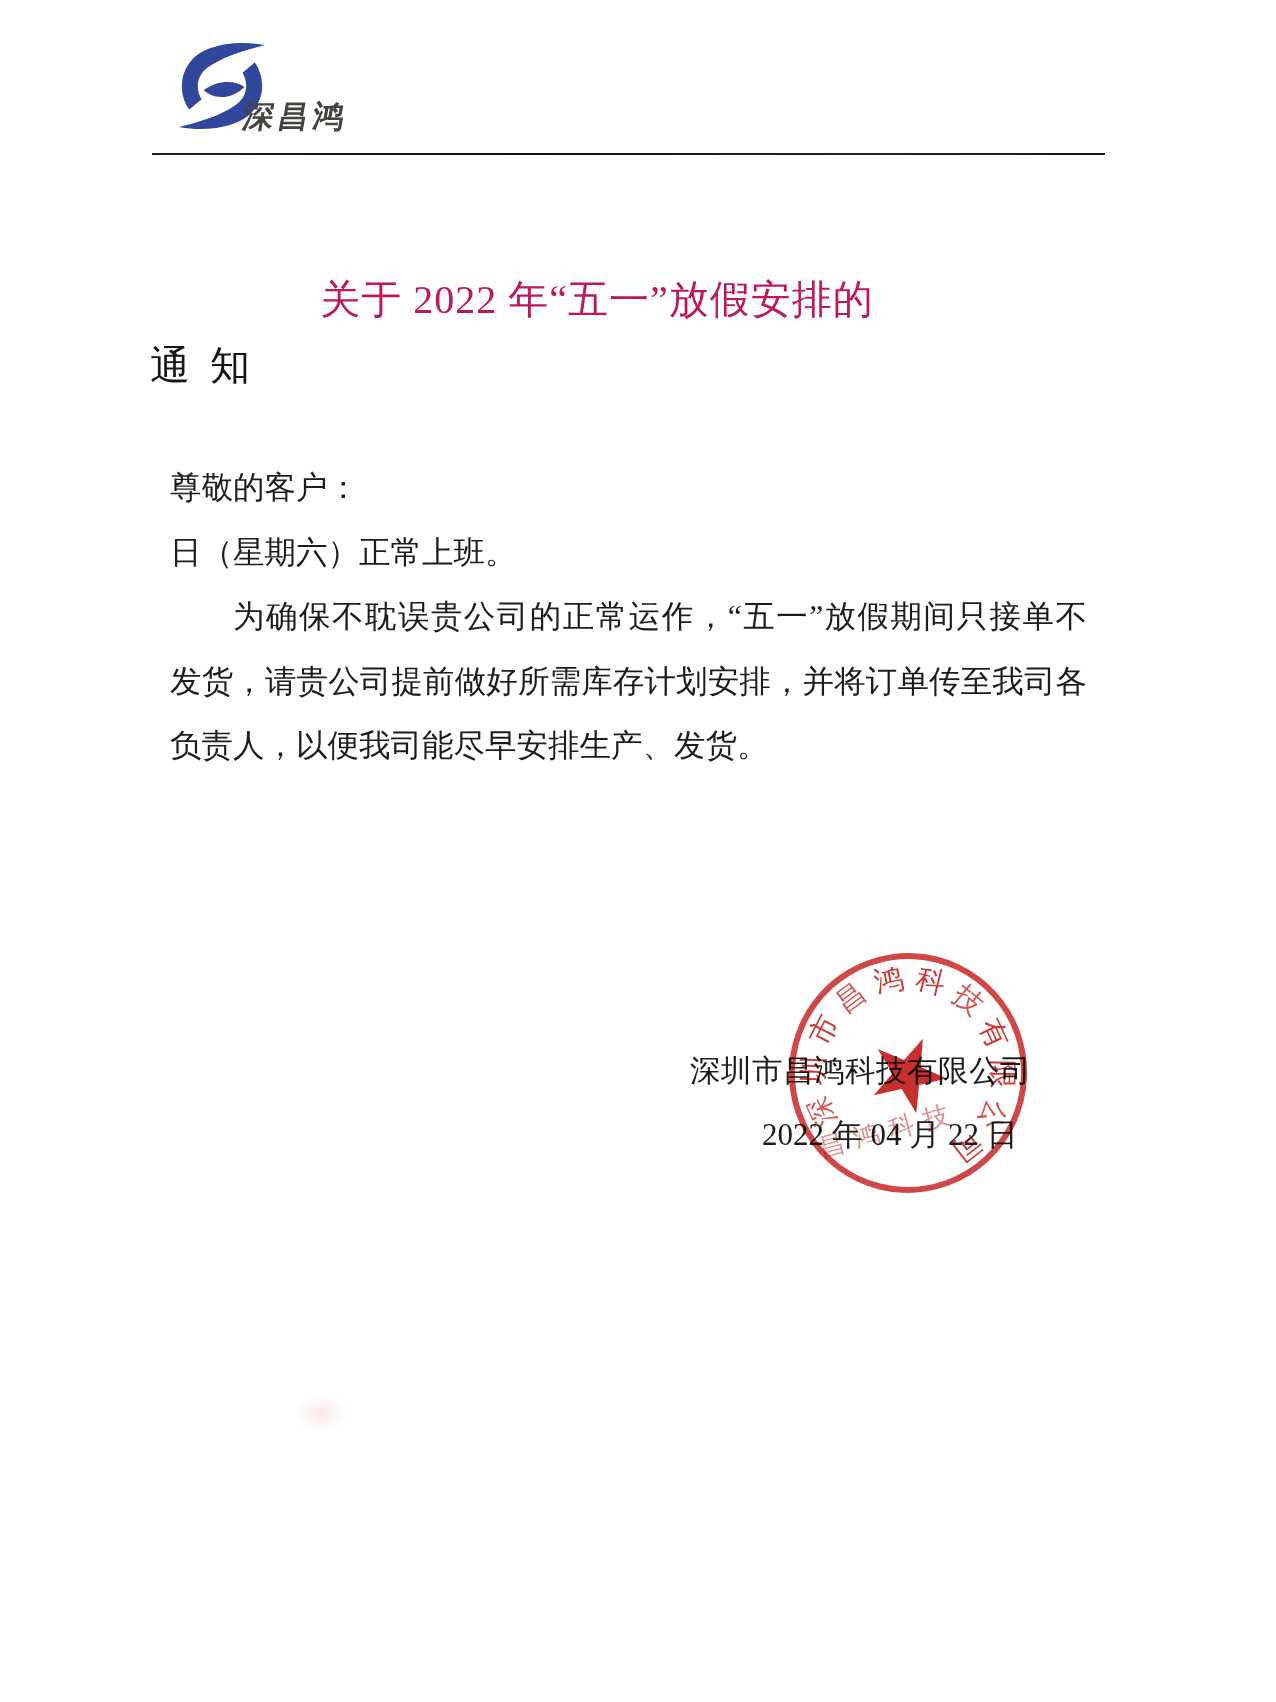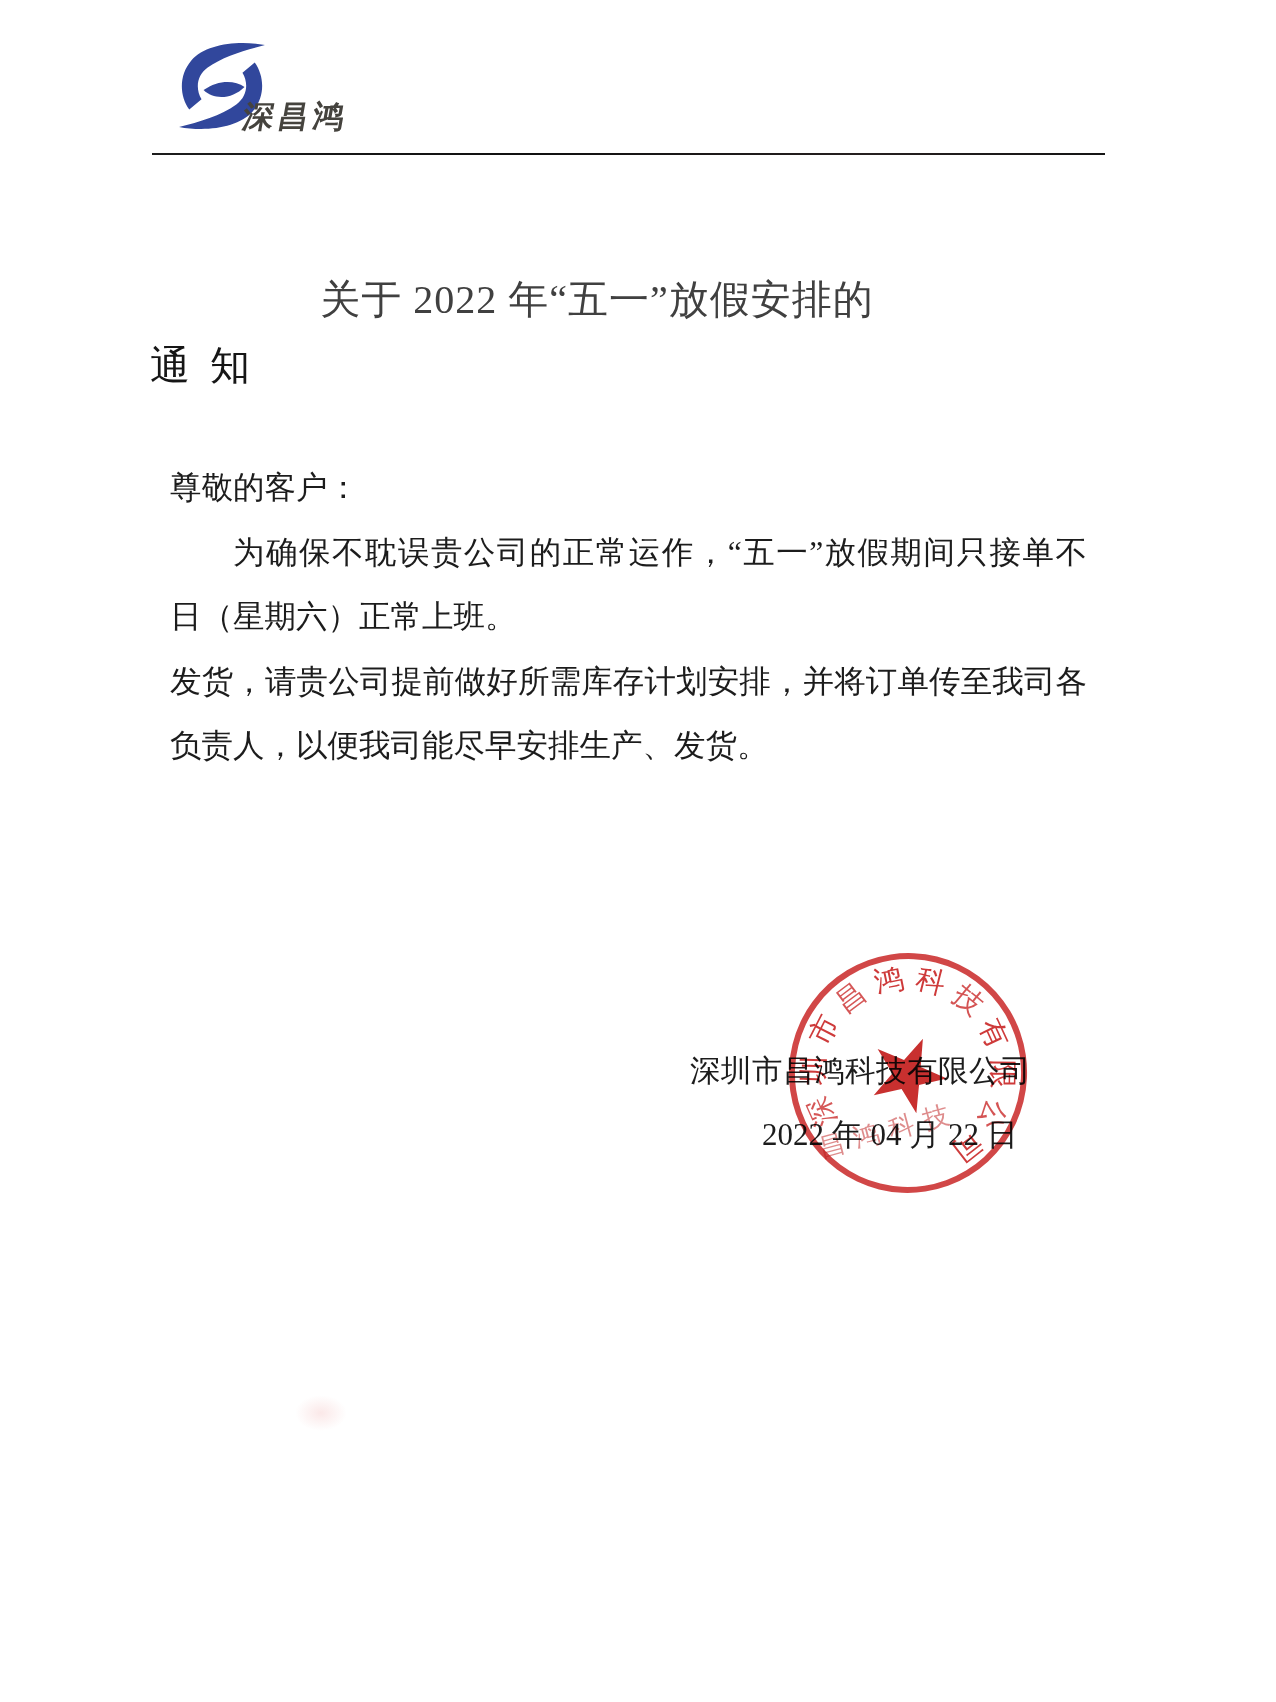--- a/index.html
+++ b/index.html
@@ -39,21 +39,21 @@
   }
 
   
   .doc-title-1 {
     position: absolute;
     left: 150px; top: 272px;
     width: 894px;
     text-align: center;
     font-size: 40px;
     letter-spacing: 1px;
-    color: #404040;
+    color: #be185d;
     white-space: pre;
   }
   .doc-title-2 {
     position: absolute;
     left: 150px; top: 338px;
     width: 894px;
     font-size: 40px;
     color: #161616;
     white-space: pre;
   }
@@ -148,22 +148,22 @@
     <path fill="#31479c" d="M26 47 C40 37 56 37 66 44 C54 56 36 57 26 47 Z"></path>
   </svg>
   <div class="logo-text">深昌鸿</div>
   <div class="header-rule"></div>
 
   <div class="doc-title-1">关于 2022 年“五一”放假安排的</div>
   <div class="doc-title-2">通  知</div>
 
   <div class="body-block">
     <div class="body-line">尊敬的客户：</div>
+    <div class="body-line">日（星期六）正常上班。</div>
     <div class="body-line indent fill">为确保不耽误贵公司的正常运作，“五一”放假期间只接单不</div>
-    <div class="body-line">日（星期六）正常上班。</div>
     <div class="body-line fill">发货，请贵公司提前做好所需库存计划安排，并将订单传至我司各</div>
     <div class="body-line">负责人，以便我司能尽早安排生产、发货。</div>
   </div>
 
   <div class="sig-company">深圳市昌鸿科技有限公司</div>
   <div class="sig-date">2022 年 04 月 22 日</div>
 
   <div class="seal">
     <div id="seal-ring">
         <span class="seal-char" style="transform: rotate(-128deg) translateY(-95px); opacity: 0.82;">深</span>

